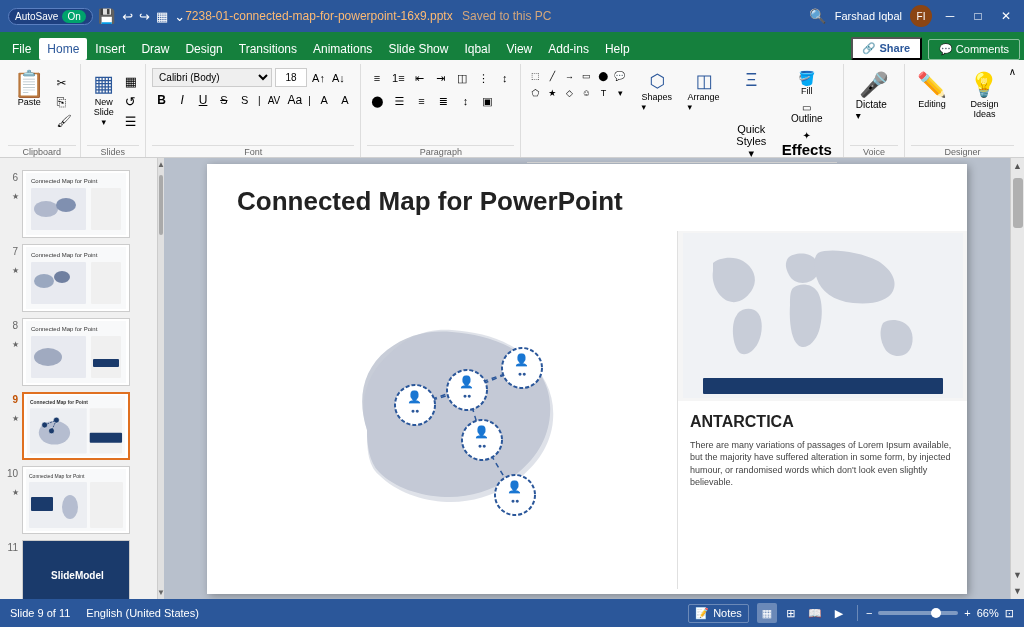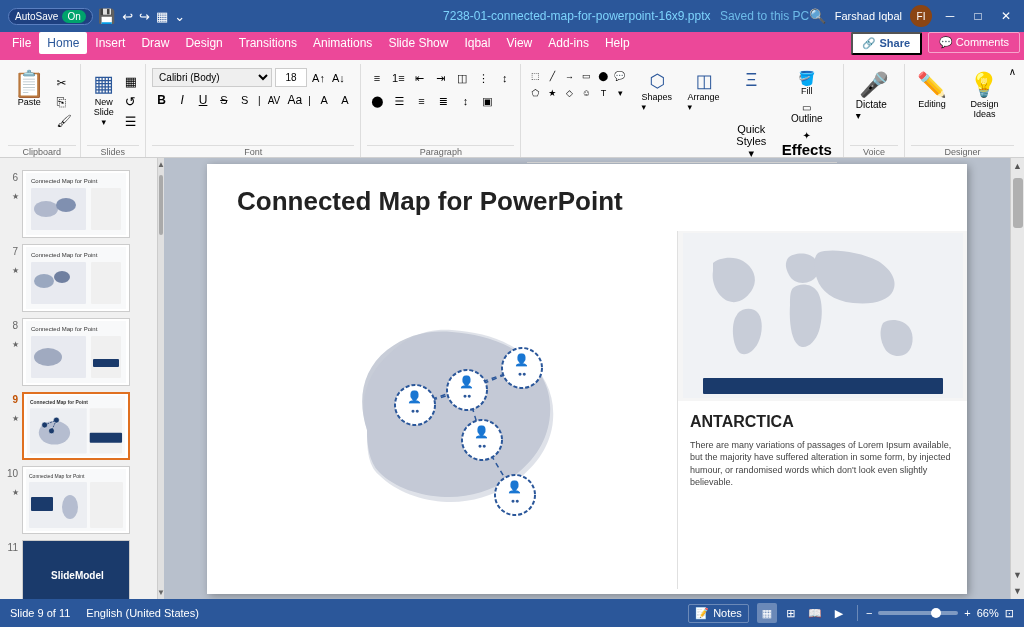--- a/index.html
+++ b/index.html
@@ -9,32 +9,32 @@
     .title-bar {
       height: 32px;
       background: #2b579a;
       display: flex;
       align-items: center;
       justify-content: space-between;
       padding: 16px 8px;
       color: white;
     }
     .title-bar-left { display: flex; align-items: center; gap: 6px; font-size: 12px; }
-    .title-bar-center { font-size: 12px; color: #7dd3fc; flex: 1; text-align: right; }
+    .title-bar-center { font-size: 12px; color: #fdba74; flex: 1; text-align: left; }
     .title-bar-right { display: flex; align-items: center; gap: 8px; font-size: 12px; }
     .autosave-toggle { background: #1e4080; border: 1px solid #5a7fc0; border-radius: 10px; padding: 1px 6px; font-size: 10px; display: flex; align-items: center; gap: 4px; }
     .toggle-on { background: #00a36c; border-radius: 8px; padding: 1px 5px; font-size: 10px; }
     .win-btn { width: 20px; height: 20px; display: flex; align-items: center; justify-content: center; cursor: pointer; border-radius: 2px; }
 
     
     .menu-bar {
       height: 28px;
-      background: #ec4899;
-      display: flex;
-      align-items: flex-start;
+      background: #15803d;
+      display: flex;
+      align-items: flex-end;
       padding: 0 4px;
       color: white;
       font-size: 12px;
     }
     .menu-item { padding: 4px 8px; cursor: pointer; border-radius: 2px; }
     .menu-item.active { background: white; color: #2b579a; }
     .share-btn { background: white; color: #2b579a; padding: 3px 10px; border-radius: 2px; margin-left: auto; font-size: 11px; font-weight: 600; cursor: pointer; }
     .comments-btn { background: transparent; border: 1px solid rgba(255,255,255,0.5); color: white; padding: 3px 10px; border-radius: 2px; margin-left: 6px; font-size: 11px; cursor: pointer; }
 
     

